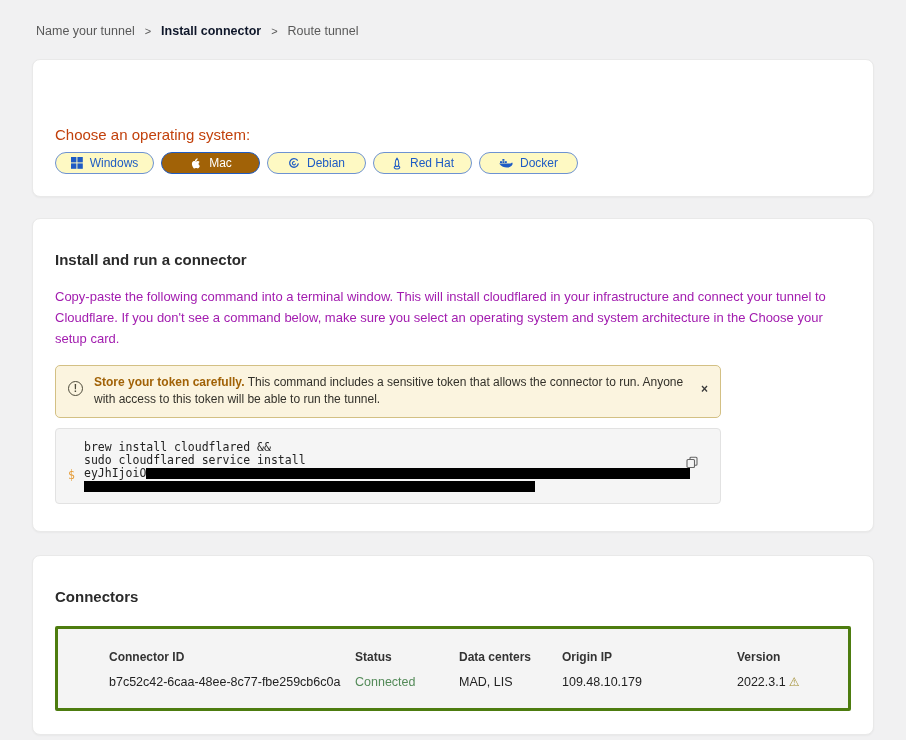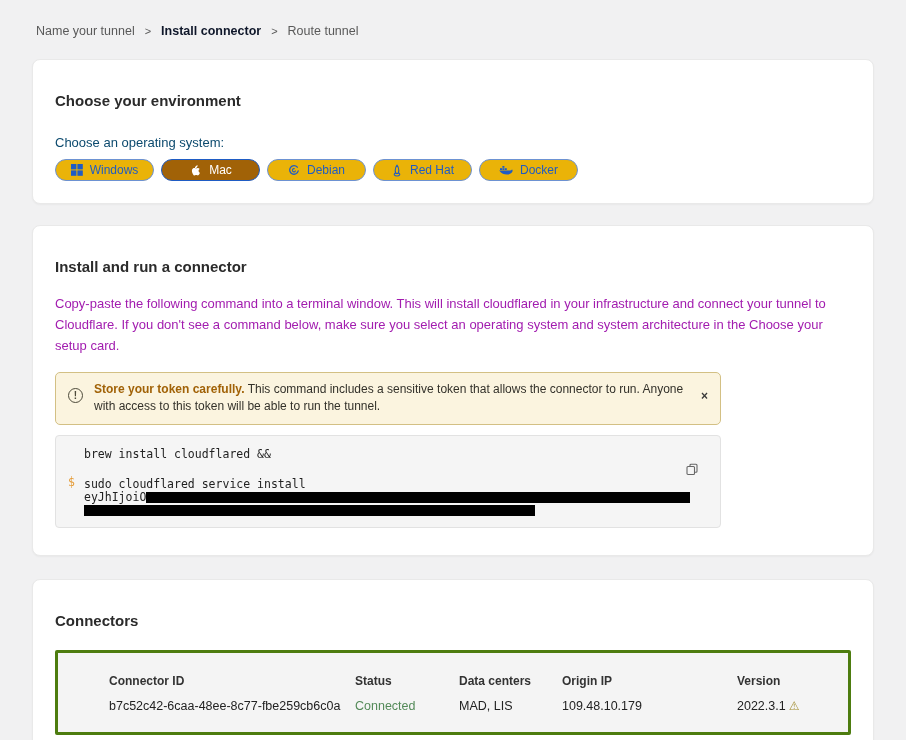--- a/index.html
+++ b/index.html
@@ -36,26 +36,26 @@
     padding: 22px;
   }
   .card h2 {
     font-size: 15px;
     font-weight: bold;
     color: #2b2b2b;
     padding-top: 10px;
   }
 
   
-  .os-label { margin-top: 26px; font-size: 13px; color: #0c4a6e; }
+  .os-label { margin-top: 44px; font-size: 15px; color: #c2410c; }
   .os-row { margin-top: 9px; display: flex; gap: 7px; }
   .os-btn {
     width: 99px; height: 22px;
     display: flex; align-items: center; justify-content: center; gap: 7px;
-    background: #eab308;
+    background: #fef9c3;
     border: 1px solid #6d92d2;
     border-radius: 11px;
     color: #1f5cc4;
     font-size: 12px;
     cursor: pointer;
   }
   .os-btn .os-ico { display: flex; align-items: center; }
   .os-btn.selected {
     background: #a16207;
     border-color: #1f5cc4;
@@ -117,21 +117,21 @@
     background: #f5f5f5;
     border: 1px solid #e2e2e2;
     border-radius: 4px;
     position: relative;
     padding: 12px 40px 10px 28px;
     font-family: "DejaVu Sans Mono", "Liberation Mono", monospace;
     font-size: 11.5px;
     color: #222;
   }
   .code-line { line-height: 13px; white-space: nowrap; }
-  .code-line.second { margin-top: 17px; }
+  .code-line.second { }
   .code-prompt {
     position: absolute;
     left: 12px; top: 39px;
     color: #e59c38;
     font-family: "DejaVu Sans Mono", "Liberation Mono", monospace;
     font-size: 11.5px;
   }
   .redact {
     display: inline-block;
     height: 11px;
@@ -169,21 +169,20 @@
 
   <nav class="breadcrumb">
     <span class="crumb">Name your tunnel</span>
     <span class="crumb-sep">&gt;</span>
     <span class="crumb active">Install connector</span>
     <span class="crumb-sep">&gt;</span>
     <span class="crumb">Route tunnel</span>
   </nav>
 
   <section class="card">
-    <h2>Choose your environment</h2>
     <div class="os-label">Choose an operating system:</div>
     <div class="os-row">
 
       <button class="os-btn">
         <span class="os-ico">
           <svg width="12" height="12" viewBox="0 0 12 12">
               <rect x="0" y="0" width="5.4" height="5.4" fill="#1f5cc4"></rect>
               <rect x="6.4" y="0" width="5.4" height="5.4" fill="#1f5cc4"></rect>
               <rect x="0" y="6.4" width="5.4" height="5.4" fill="#1f5cc4"></rect>
               <rect x="6.4" y="6.4" width="5.4" height="5.4" fill="#1f5cc4"></rect>

